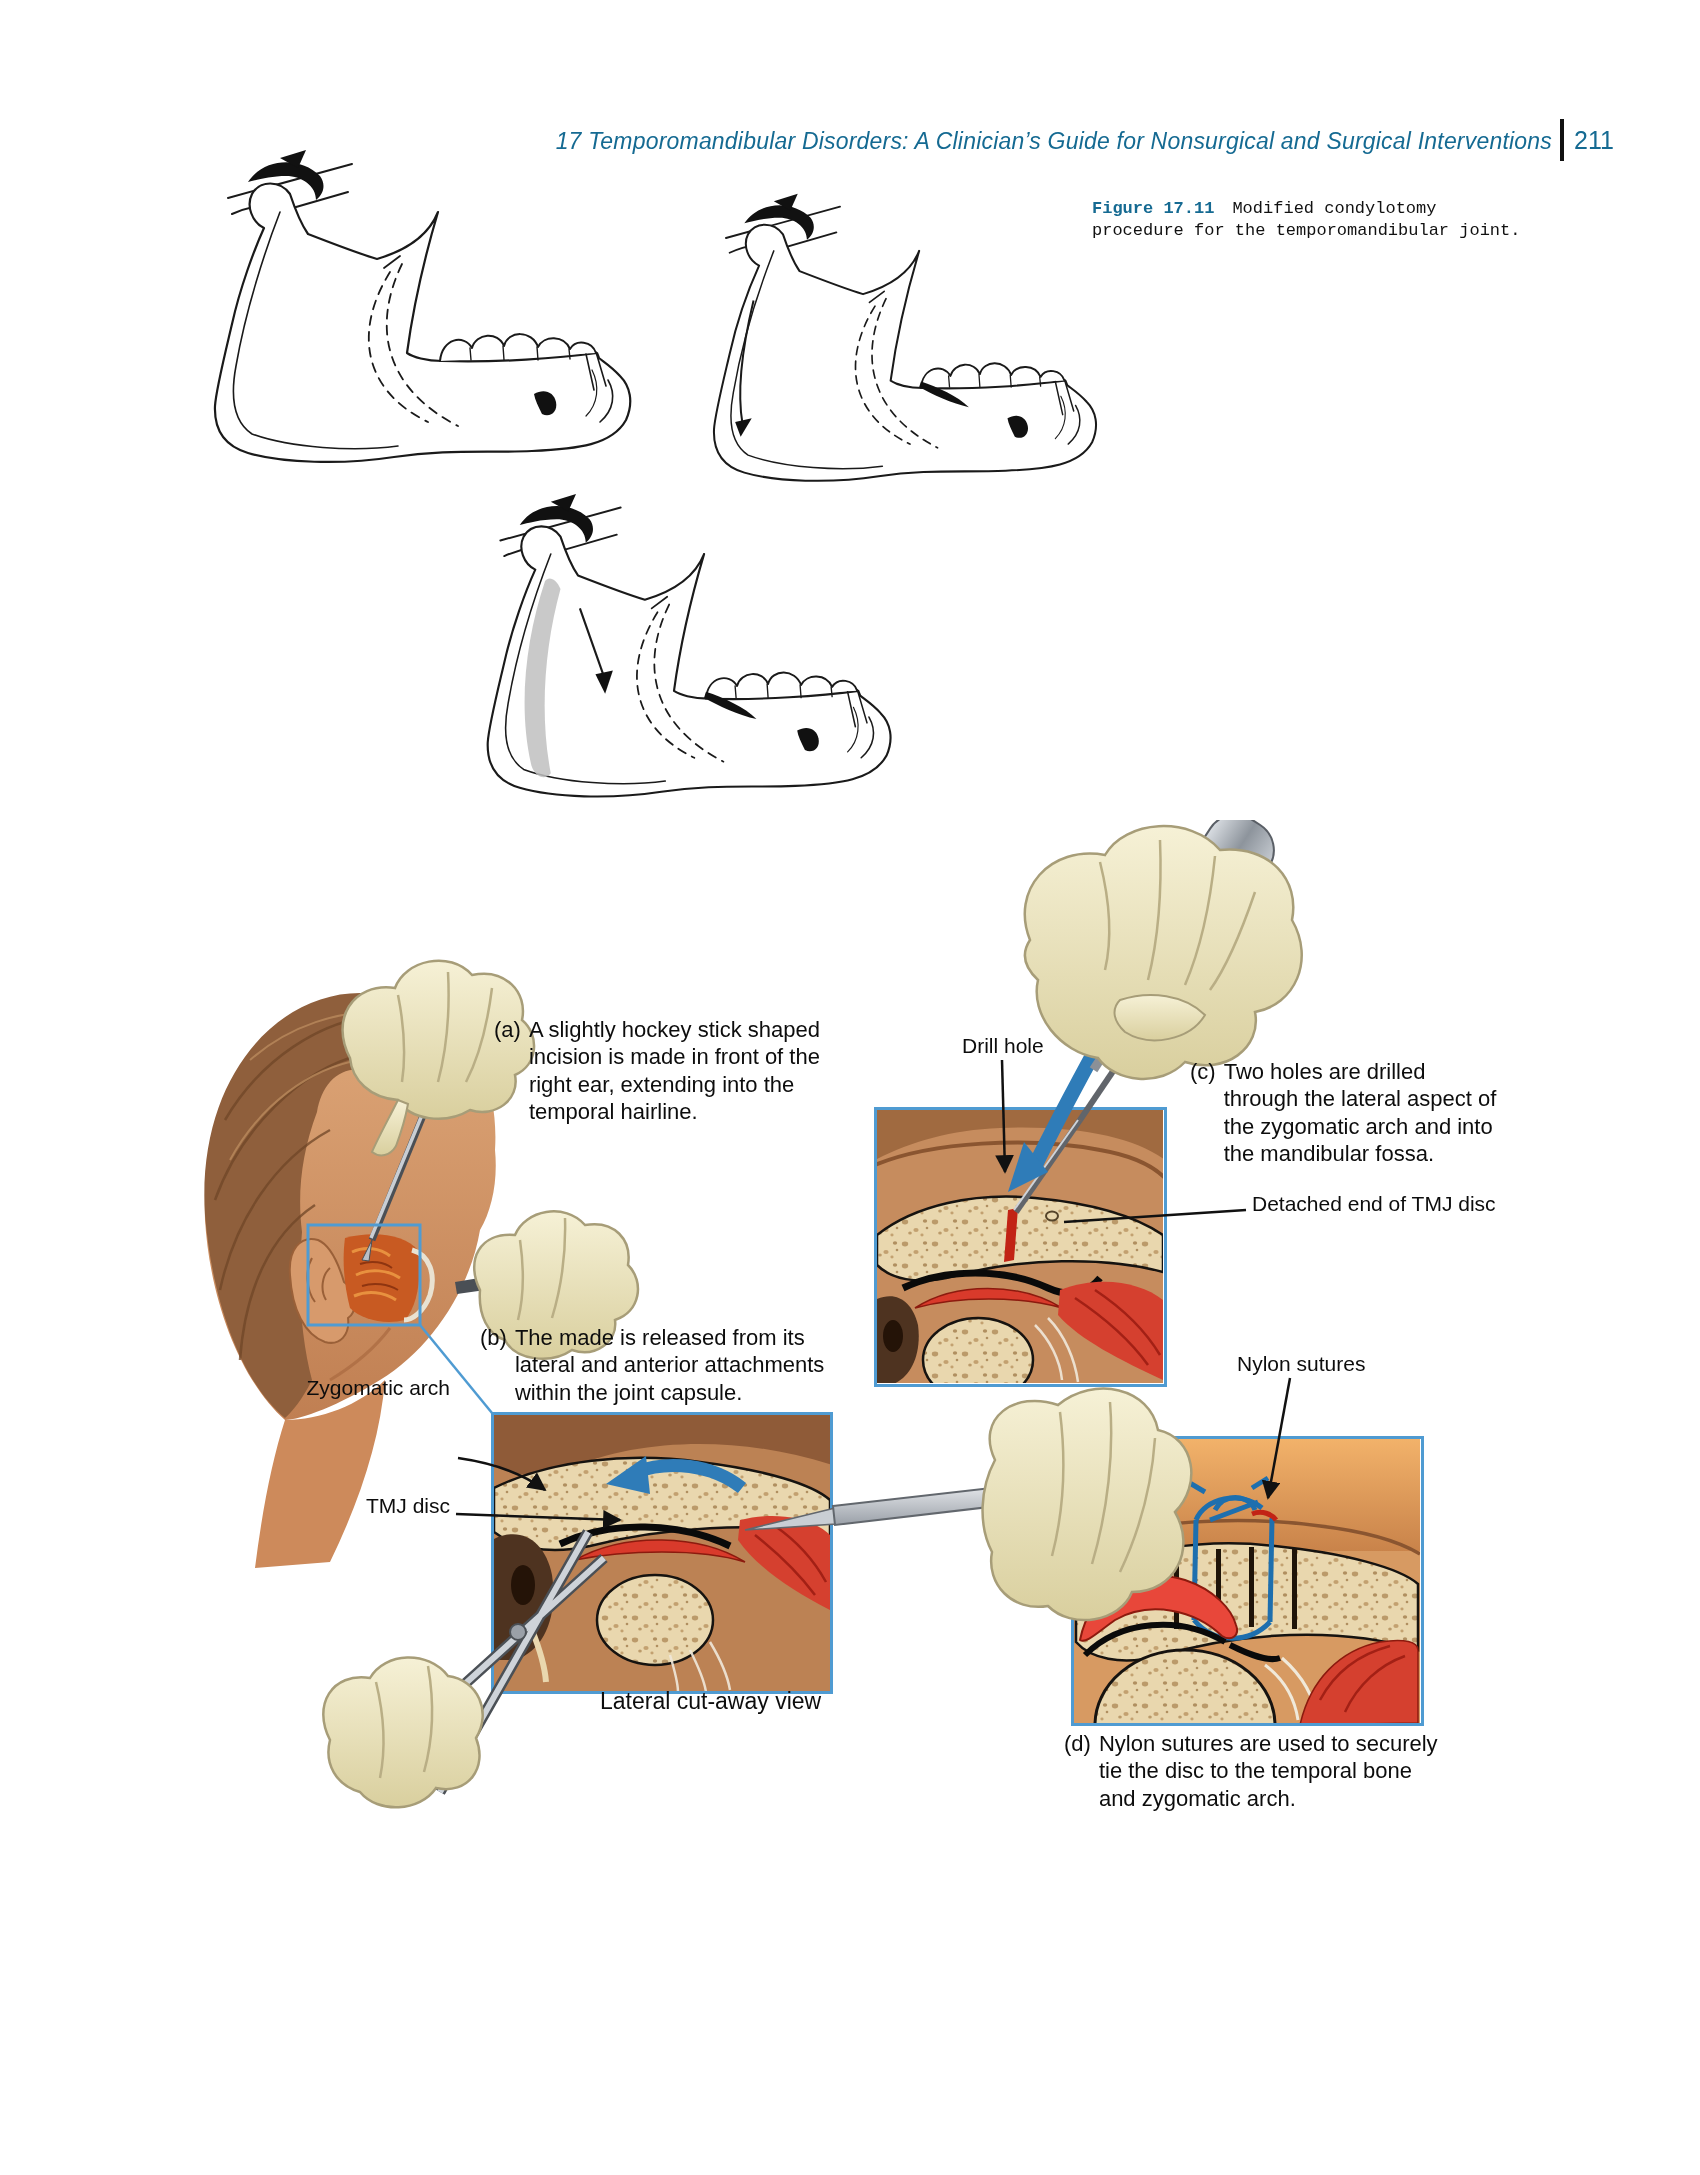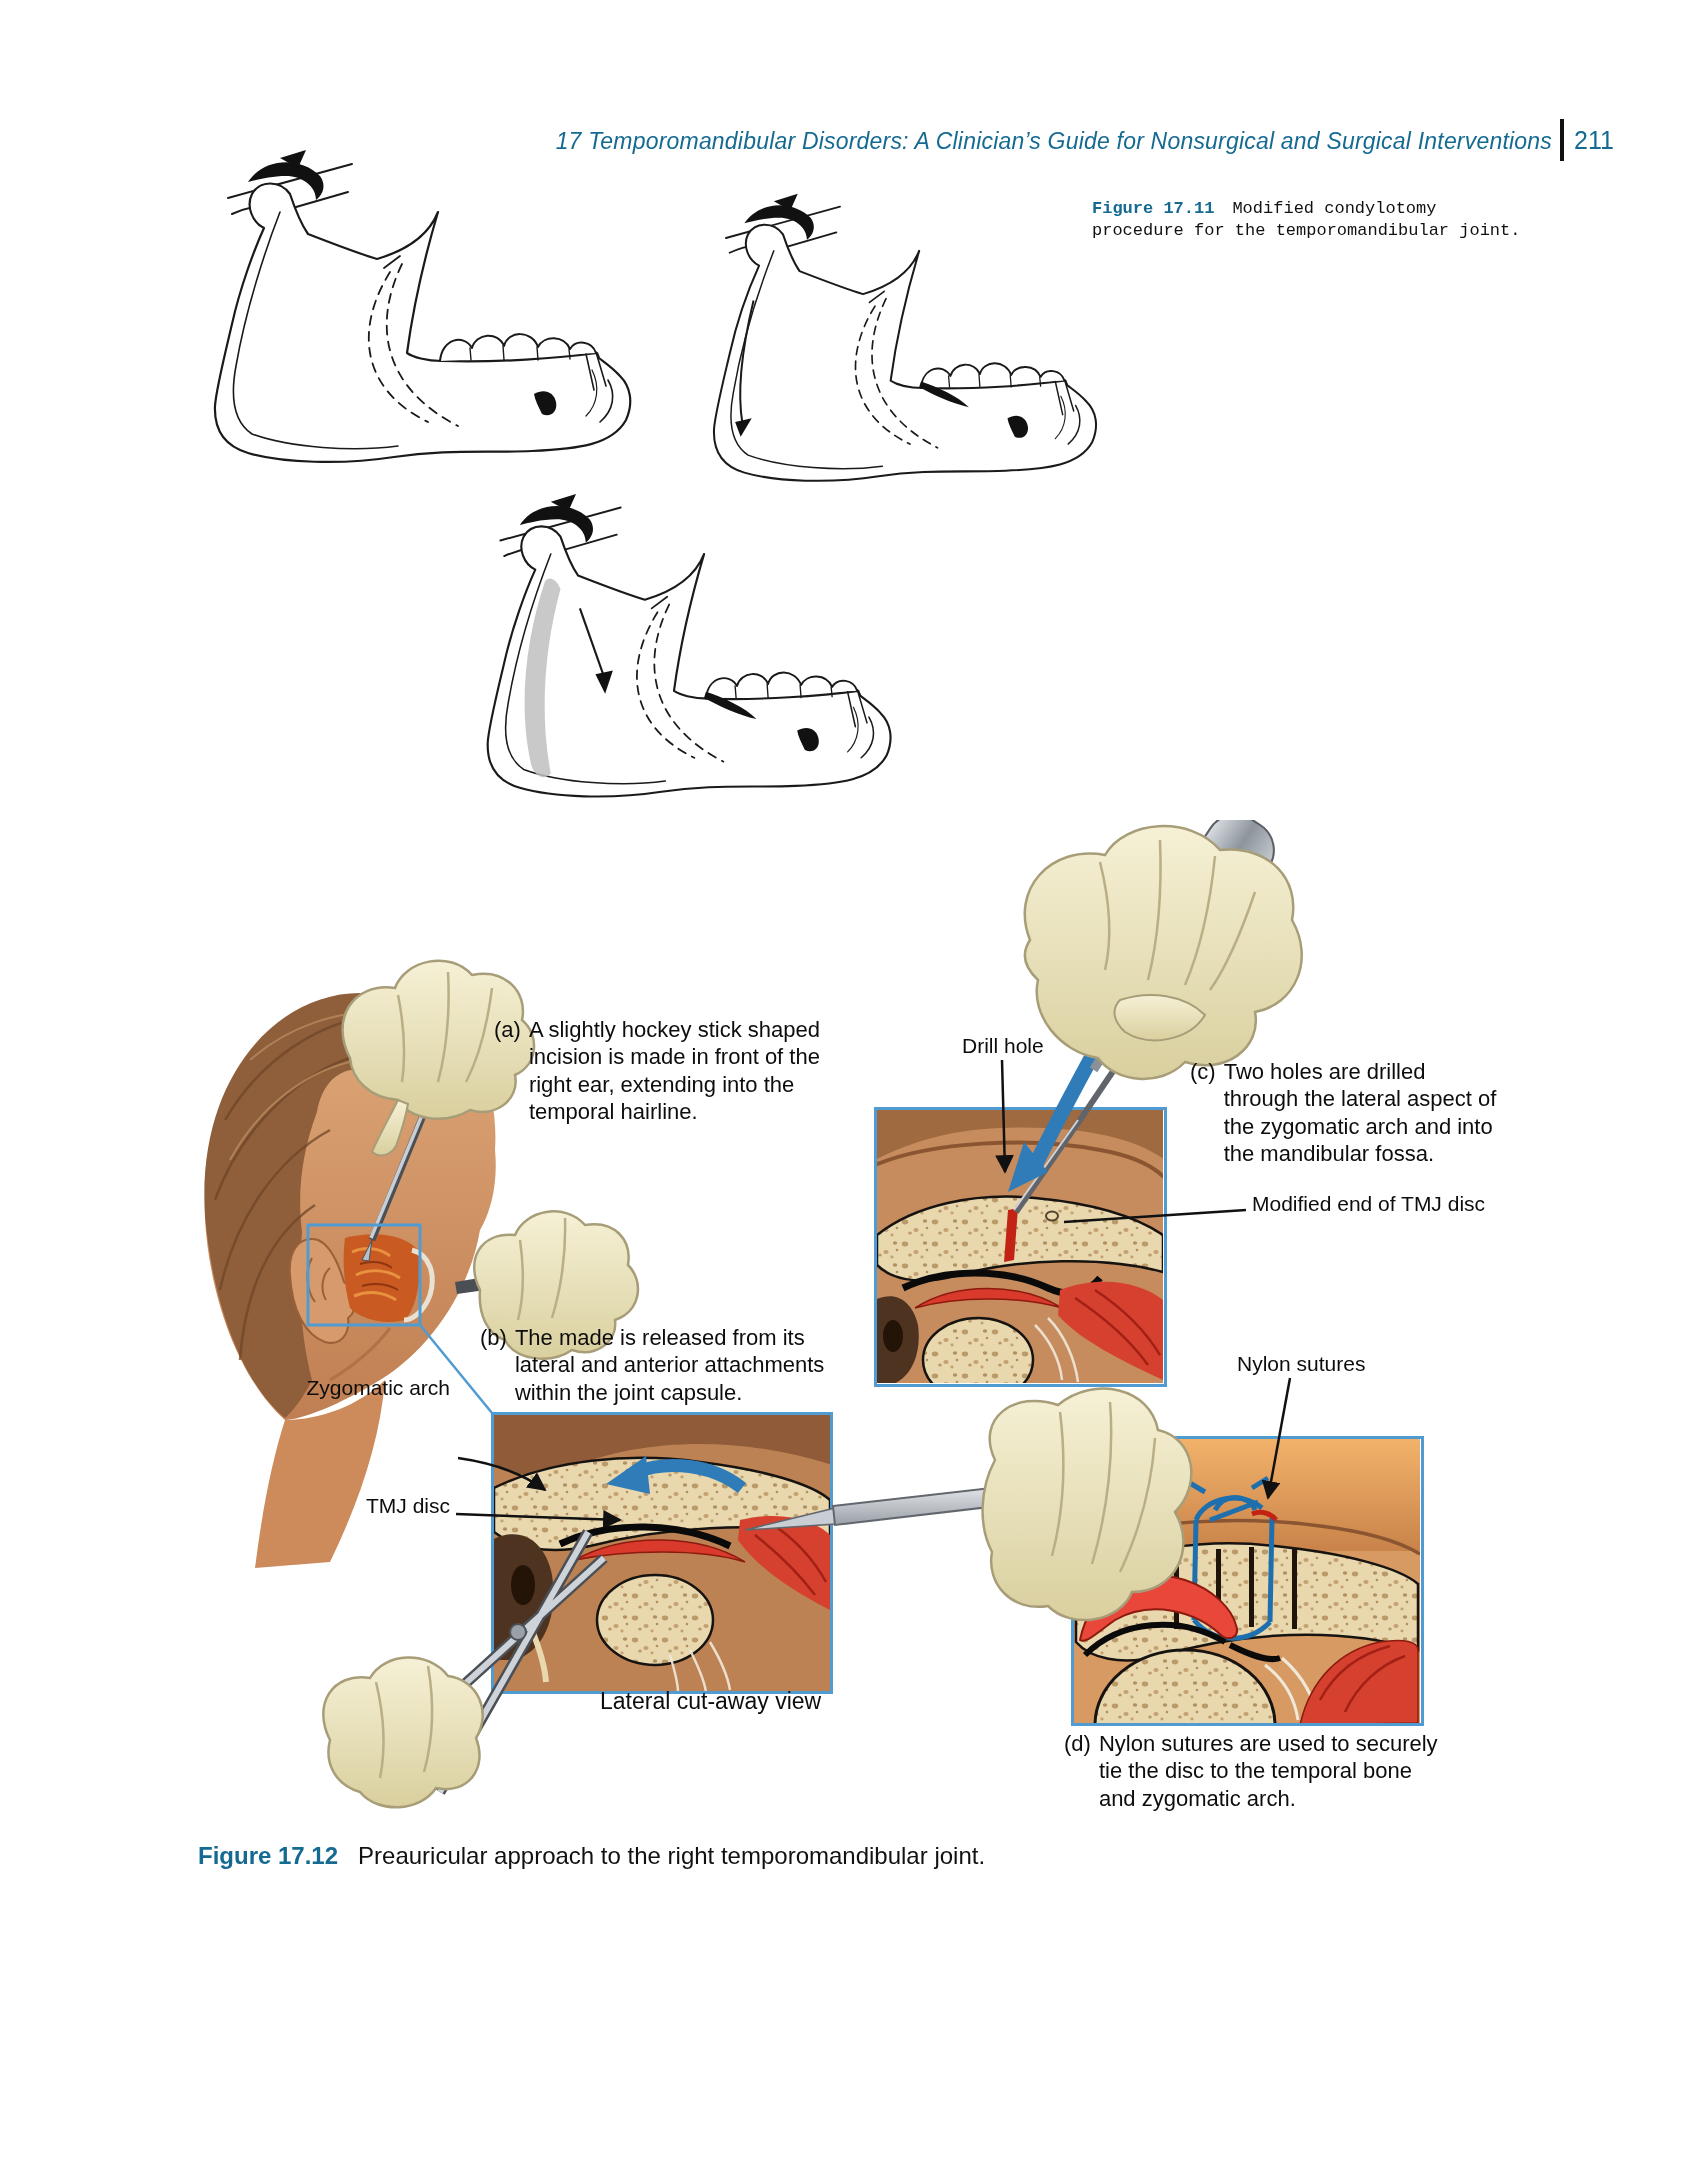--- a/index.html
+++ b/index.html
@@ -296,23 +296,20 @@
 the mandibular fossa.</span>
   </div>
   <div class="abs note" style="left:1064px;top:1730px;width:450px;">
     <span class="ltr">(d)</span>
     <span class="prew">Nylon sutures are used to securely
 tie the disc to the temporal bone
 and zygomatic arch.</span>
   </div>
 
   <div class="abs lbl" style="left:962px;top:1034px;">Drill hole</div>
-  <div class="abs lbl" style="left:1252px;top:1192px;">Modified end of TMJ disc</div>
+  <div class="abs lbl" style="left:1252px;top:1192px;">Detached end of TMJ disc</div>
   <div class="abs lbl" style="left:1237px;top:1352px;">Nylon sutures</div>
   <div class="abs lbl right" style="left:285px;top:1376px;width:165px;">Zygomatic arch</div>
   <div class="abs lbl right" style="left:285px;top:1494px;width:165px;">TMJ disc</div>
   <div class="abs lbl" style="left:600px;top:1688px;font-size:23px;">Lateral cut-away view</div>
 
-  <div class="abs figcap2" style="left:198px;top:1842px;width:1100px;">
-    <span class="lab">Figure 17.12</span><span>Preauricular approach to the right temporomandibular joint.</span>
-  </div>
 
 </div>
 
 </body></html>

